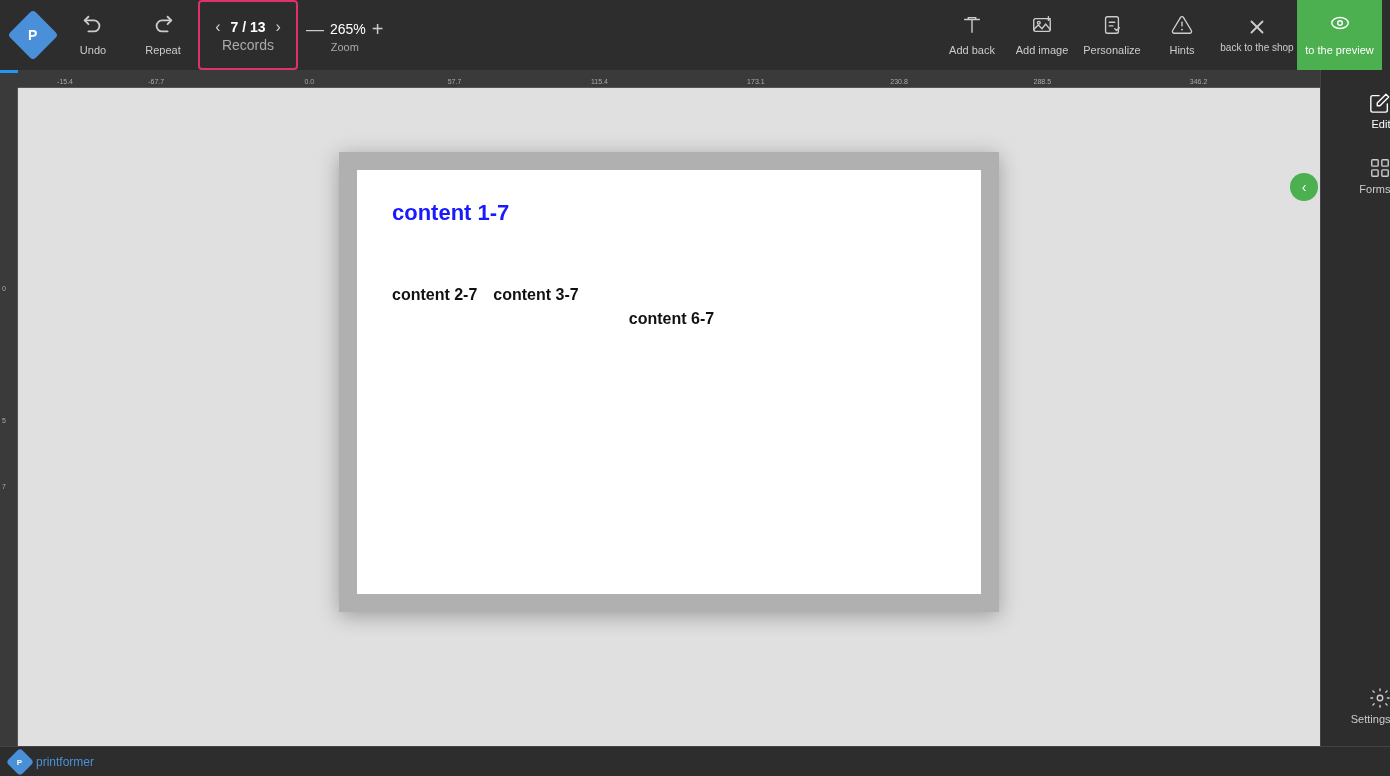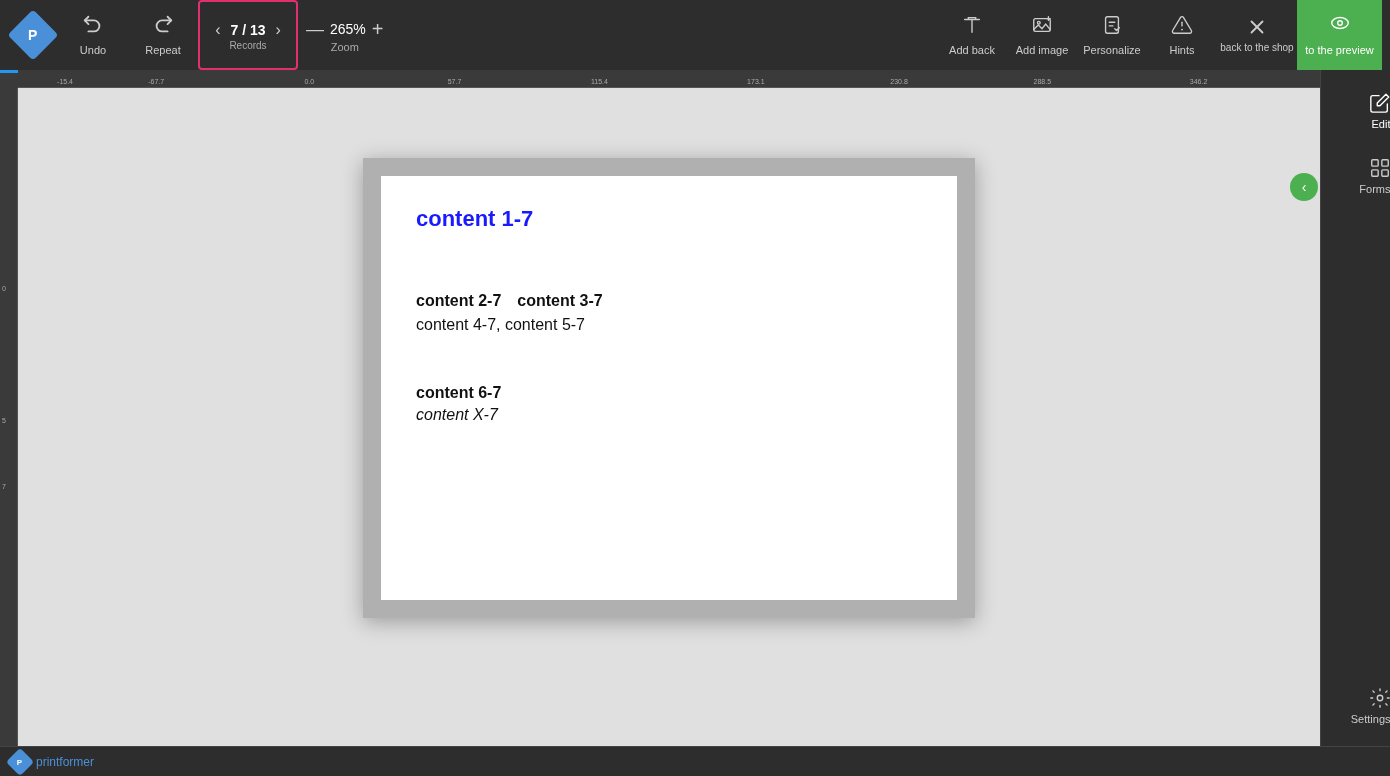--- a/index.html
+++ b/index.html
@@ -187,27 +187,27 @@
     .blue-accent {
       position: absolute;
       top: 0;
       left: 0;
       right: 0;
       height: 3px;
       background: #2196f3;
     }
 
     .page-outer {
-      width: 612px;
+      width: 660px;
       height: 460px;
       background: #b0b0b0;
       padding: 18px;
       box-shadow: 0 4px 20px rgba(0,0,0,0.3);
       flex-shrink: 0;
-      margin-top: 10px;
+      margin-top: 4px;
     }
     .page-inner {
       width: 100%;
       height: 100%;
       background: #fff;
       padding: 30px 30px 30px 35px;
     }
 
     .content-1-7 {
       font-size: 22px;
@@ -226,20 +226,21 @@
     .content-row-2 {
       font-size: 16px;
       color: #111;
       margin-bottom: 50px;
     }
     .content-6-7 {
       font-size: 16px;
       font-weight: bold;
       color: #111;
       margin-bottom: 4px;
+      text-align: center;
     }
     .content-x-7 {
       font-size: 16px;
       font-style: italic;
       color: #111;
     }
 
     
     .right-panel {
       width: 70px;
@@ -368,21 +369,21 @@
     </svg>
     <span>Repeat</span>
   </button>
 
   <div class="records-group">
     <div class="records-nav">
       <button>‹</button>
       <span style="color:#fff;font-size:14px;font-weight:bold;">7 / 13</span>
       <button>›</button>
     </div>
-    <span style="font-size:10px;color:#aaa;">Records</span>
+    <span style="font-size:14px;color:#aaa;">Records</span>
   </div>
 
   <div class="zoom-section">
     <div class="zoom-top">
       <span style="font-size:18px;color:#ccc;">—</span>
       <span style="color:#fff;font-size:14px;">265%</span>
       <button style="background:transparent;border:none;color:#ccc;font-size:20px;cursor:pointer;">+</button>
     </div>
     <span style="font-size:11px;color:#aaa;">Zoom</span>
   </div>
@@ -476,28 +477,23 @@
         <div class="page-outer">
           <div class="page-inner">
 
             <div class="content-1-7">content 1-7</div>
 
             <div class="content-row-1">
               <span>content 2-7</span>
               <span>content 3-7</span>
             </div>
 
-            <div class="content-row-2">
-              <span>content 4-7,</span>
-              <span>content 5-7</span>
-            </div>
 
             <div class="content-6-7">content 6-7</div>
 
-            <div class="content-x-7">content X-7</div>
           </div>
         </div>
       </div>
     </div>
   </div>
 
   <div class="collapse-btn">
     <span style="color:white;font-size:14px;">‹</span>
   </div>
 

